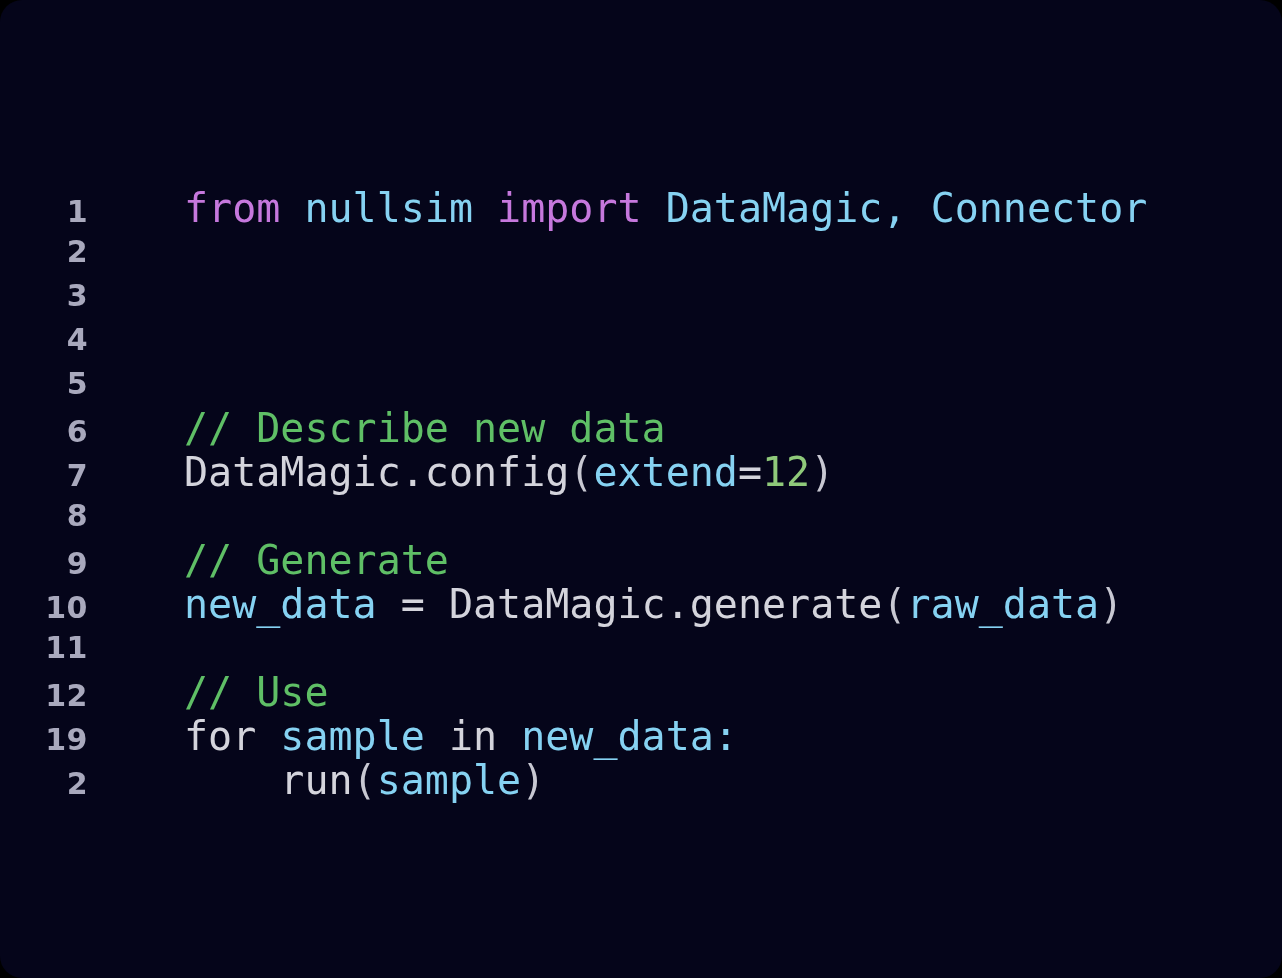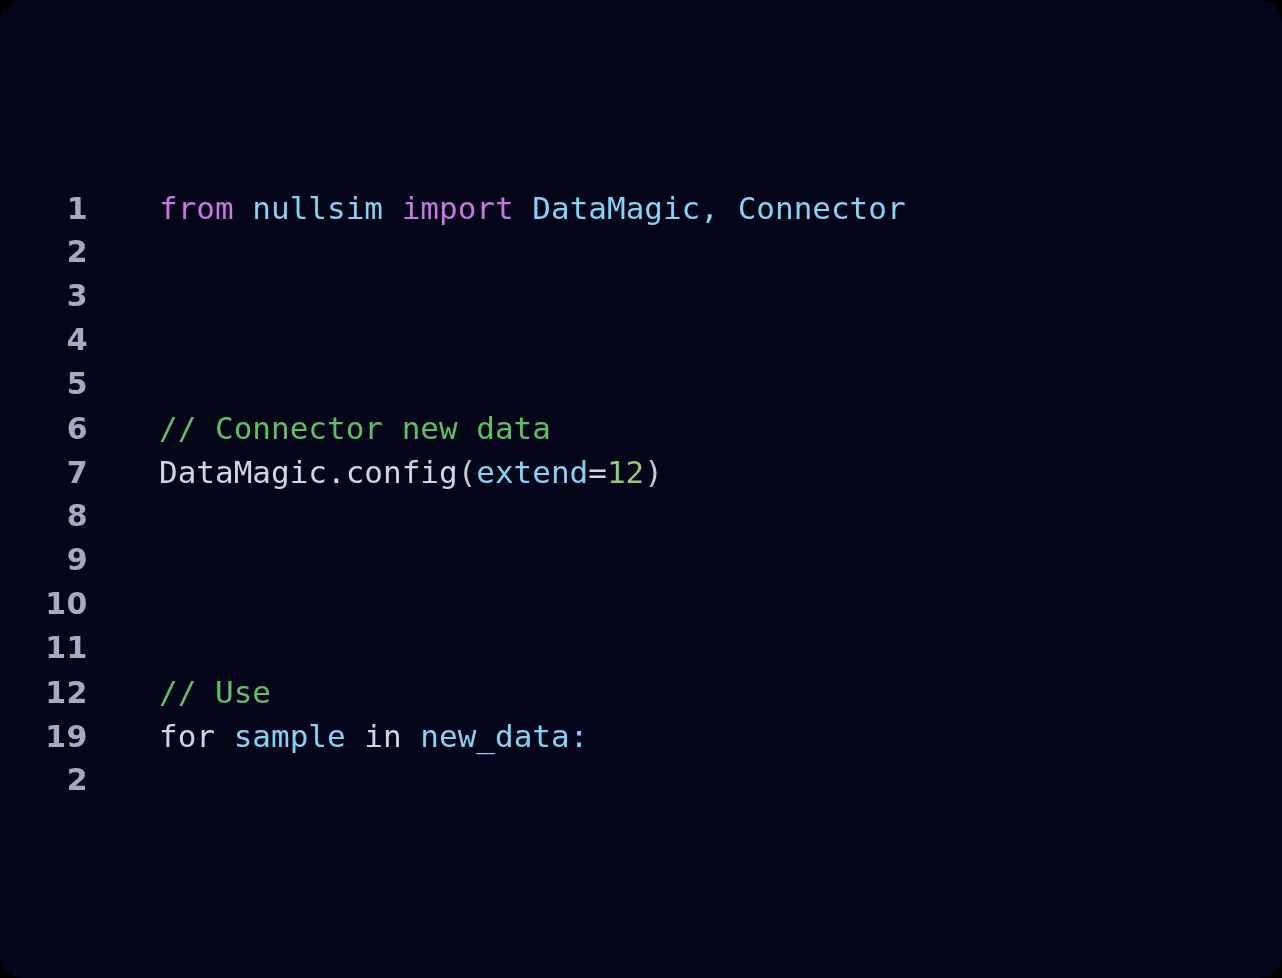--- a/index.html
+++ b/index.html
@@ -50,22 +50,22 @@
     font-size: 30px;
     font-weight: bold;
     color: #a9a9bd;
     font-family: "DejaVu Sans", "Liberation Sans", sans-serif;
     letter-spacing: 0.5px;
     user-select: none;
   }
 
   .code-text {
     flex: 0 0 auto;
-    margin-left: 71px;
-    font-size: 31px;
+    margin-left: 96px;
+    font-size: 40px;
     letter-spacing: 0px;
     white-space: pre;
     font-family: "DejaVu Sans Mono", "Liberation Mono", monospace;
   }
 
   
   .t-plain    { color: #d4d4dc; }
   .t-keyword  { color: #c678dd; }
   .t-comment  { color: #5fbf66; }
   .t-variable { color: #86d2f2; }
@@ -76,23 +76,23 @@
 </head>
 <body style="background: rgb(0, 0, 0);">
 
 <div id="code-card" style="background: rgb(5, 5, 26); border-radius: 22px;">
   <div id="code-block">
       <div class="code-line"><div class="gutter">1</div><div class="code-text"><span class="t-keyword">from</span><span class="t-plain"> </span><span class="t-variable">nullsim</span><span class="t-plain"> </span><span class="t-keyword">import</span><span class="t-plain"> </span><span class="t-variable">DataMagic</span><span class="t-variable">,</span><span class="t-plain"> </span><span class="t-variable">Connector</span></div></div>
       <div class="code-line"><div class="gutter">2</div><div class="code-text"></div></div>
       <div class="code-line"><div class="gutter">3</div></div>
       <div class="code-line"><div class="gutter">4</div></div>
       <div class="code-line"><div class="gutter">5</div><div class="code-text"></div></div>
-      <div class="code-line"><div class="gutter">6</div><div class="code-text"><span class="t-comment">// Connector new data</span></div></div>
+      <div class="code-line"><div class="gutter">6</div><div class="code-text"><span class="t-comment">// Describe new data</span></div></div>
       <div class="code-line"><div class="gutter">7</div><div class="code-text"><span class="t-plain">DataMagic.config</span><span class="t-punct">(</span><span class="t-variable">extend</span><span class="t-plain">=</span><span class="t-number">12</span><span class="t-punct">)</span></div></div>
       <div class="code-line"><div class="gutter">8</div><div class="code-text"></div></div>
-      <div class="code-line"><div class="gutter">9</div></div>
-      <div class="code-line"><div class="gutter">10</div></div>
+      <div class="code-line"><div class="gutter">9</div><div class="code-text"><span class="t-comment">// Generate</span></div></div>
+      <div class="code-line"><div class="gutter">10</div><div class="code-text"><span class="t-variable">new_data</span><span class="t-plain"> </span><span class="t-plain">=</span><span class="t-plain"> </span><span class="t-plain">DataMagic.generate</span><span class="t-punct">(</span><span class="t-variable">raw_data</span><span class="t-punct">)</span></div></div>
       <div class="code-line"><div class="gutter">11</div><div class="code-text"></div></div>
       <div class="code-line"><div class="gutter">12</div><div class="code-text"><span class="t-comment">// Use</span></div></div>
       <div class="code-line"><div class="gutter">19</div><div class="code-text"><span class="t-plain">for</span><span class="t-plain"> </span><span class="t-variable">sample</span><span class="t-plain"> </span><span class="t-plain">in</span><span class="t-plain"> </span><span class="t-variable">new_data</span><span class="t-variable">:</span></div></div>
-      <div class="code-line"><div class="gutter">2</div></div>
+      <div class="code-line"><div class="gutter">2</div><div class="code-text"><span class="t-plain">    run</span><span class="t-punct">(</span><span class="t-variable">sample</span><span class="t-punct">)</span></div></div>
     </div>
 </div>
 
 </body></html>

